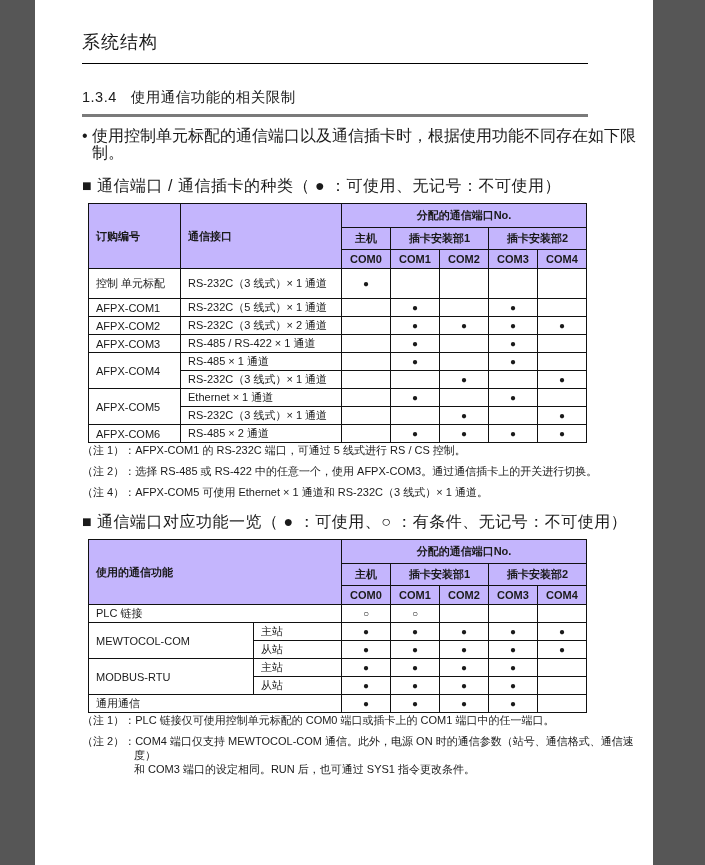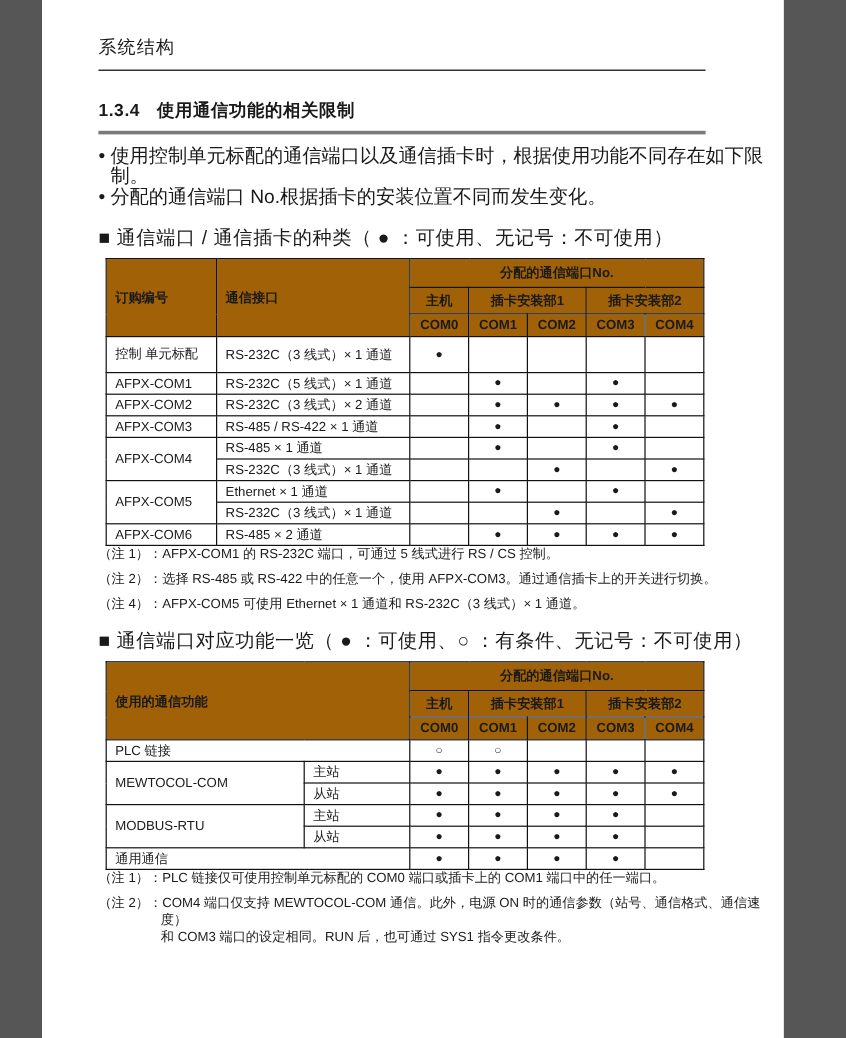--- a/index.html
+++ b/index.html
@@ -7,41 +7,41 @@
   body { font-family:"Liberation Sans","DejaVu Sans",sans-serif; color:#1a1a1a; background:#fff; }
 
   .screen { position:relative; width:705px; height:865px; background:#fff; overflow:hidden; }
   .band { position:absolute; top:0; bottom:0; background:#565656; }
   .band-left { left:0; width:35px; }
   .band-right { left:653px; width:52px; }
 
   .page { position:absolute; left:35px; top:0; width:618px; height:865px; background:#fff; }
   .content { padding:30px 0 0 47px; }
 
-  .running-header { font-size:15px; letter-spacing:1px; }
+  .running-header { font-size:18px; letter-spacing:1px; }
   .header-rule { width:506px; border-top:1.5px solid #000; margin-top:9px; }
 
-  .section-title { font-size:14.5px; font-weight:bold; margin-top:24px; letter-spacing:0.5px; }
+  .section-title { font-size:14.5px; font-weight:normal; margin-top:24px; letter-spacing:0.5px; }
   .section-title .num { margin-right:14px; }
   .title-rule { width:506px; height:3px; background:#7a7a7a; margin-top:7px; }
 
   .bullets { list-style:none; margin-top:10px; }
   .bullets li { font-size:16px; line-height:17px; padding-left:10px; position:relative; }
   .bullets li::before { content:"•"; position:absolute; left:0; top:0; }
 
   .table-heading { font-size:16px; margin-top:15px; letter-spacing:0.5px; }
   .table-heading.second { margin-top:13px; }
 
   table.data-table { border-collapse:collapse; table-layout:fixed; margin:6px 0 0 6px; }
   table.data-table th, table.data-table td {
     border:1px solid #111; font-size:11px; font-weight:normal;
     padding:0 0 0 7px; text-align:left; vertical-align:middle;
     overflow:hidden; white-space:nowrap;
   }
-  table.data-table th { background:#a16207; text-align:center; padding:0 2px; font-weight:bold; }
+  table.data-table th { background:#c4b5fd; text-align:center; padding:0 2px; font-weight:bold; }
   table.data-table th.com { font-weight:bold; }
   table.data-table td.mark { text-align:center; padding:0; font-size:10px; }
   tr.hr1 { height:24px; } tr.hr2 { height:22px; } tr.hr3 { height:19px; }
   tr.r { height:18px; } tr.r-tall { height:30px; }
   td.pre { white-space:pre-line; line-height:13px; }
   td.stn { text-align:center; padding:0 2px; }
 
   .notes { width:560px; }
   .note { font-size:11px; line-height:14px; margin-bottom:7px;
           padding-left:52px; text-indent:-52px; white-space:pre-line; }
@@ -62,21 +62,20 @@
       <div class="running-header">系统结构</div>
       <div class="header-rule"></div>
 
       <h1 class="section-title">
         <span class="num">1.3.4</span><span>使用通信功能的相关限制</span>
       </h1>
       <div class="title-rule"></div>
 
       <ul class="bullets">
         <li>使用控制单元标配的通信端口以及通信插卡时，根据使用功能不同存在如下限制。</li>
-        <li>分配的通信端口 No.根据插卡的安装位置不同而发生变化。</li>
       </ul>
 
       <div class="table-heading">■ 通信端口 / 通信插卡的种类（ ● ：可使用、无记号：不可使用）</div>
 
       <table class="data-table">
         <colgroup>
           <col style="width:92px">
             <col style="width:161px">
           <col style="width:49px">
             <col style="width:49px">

